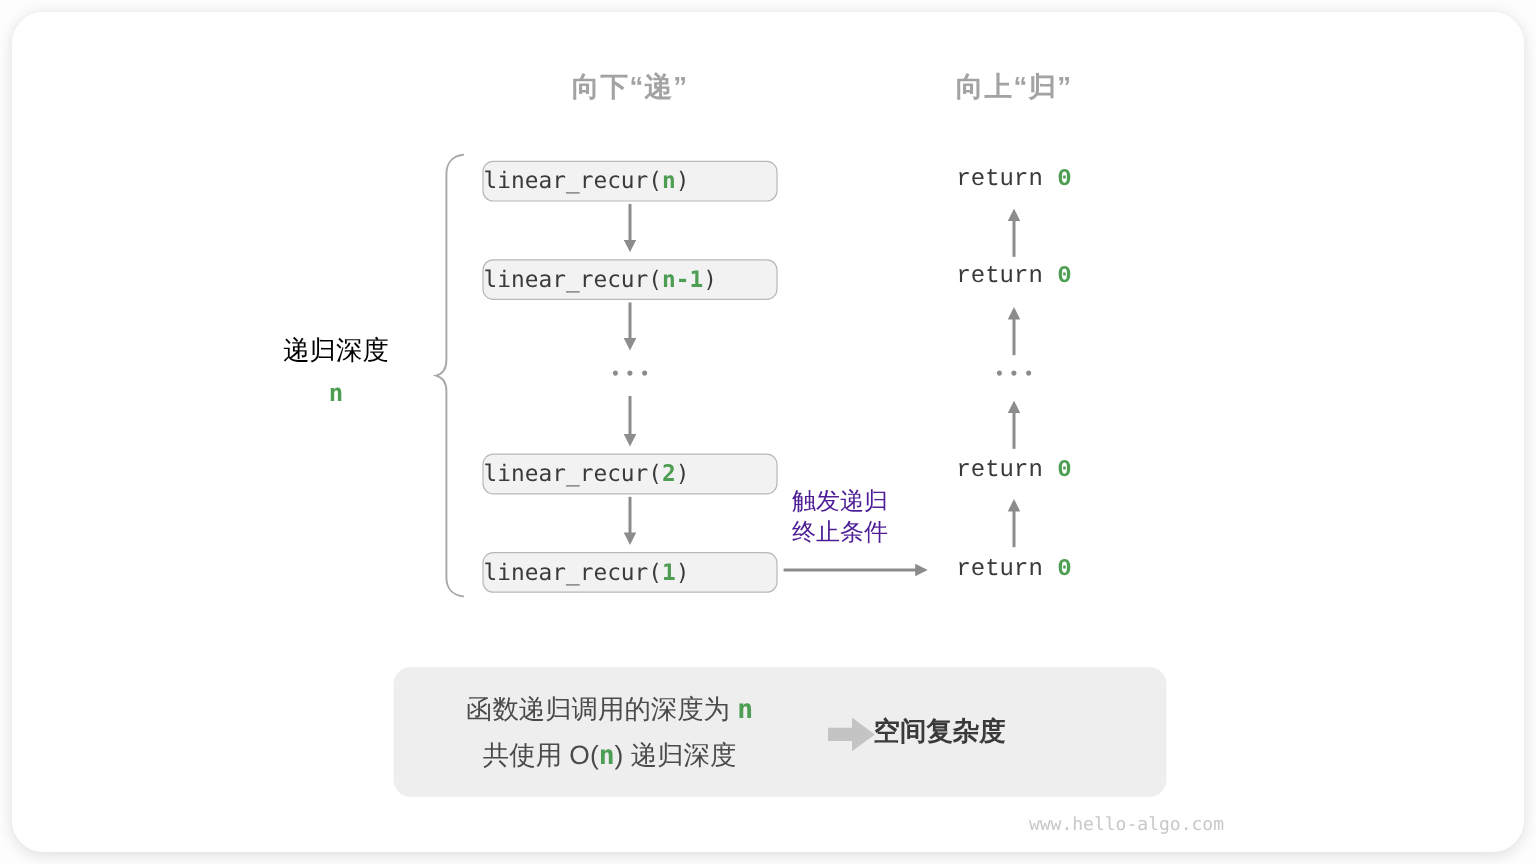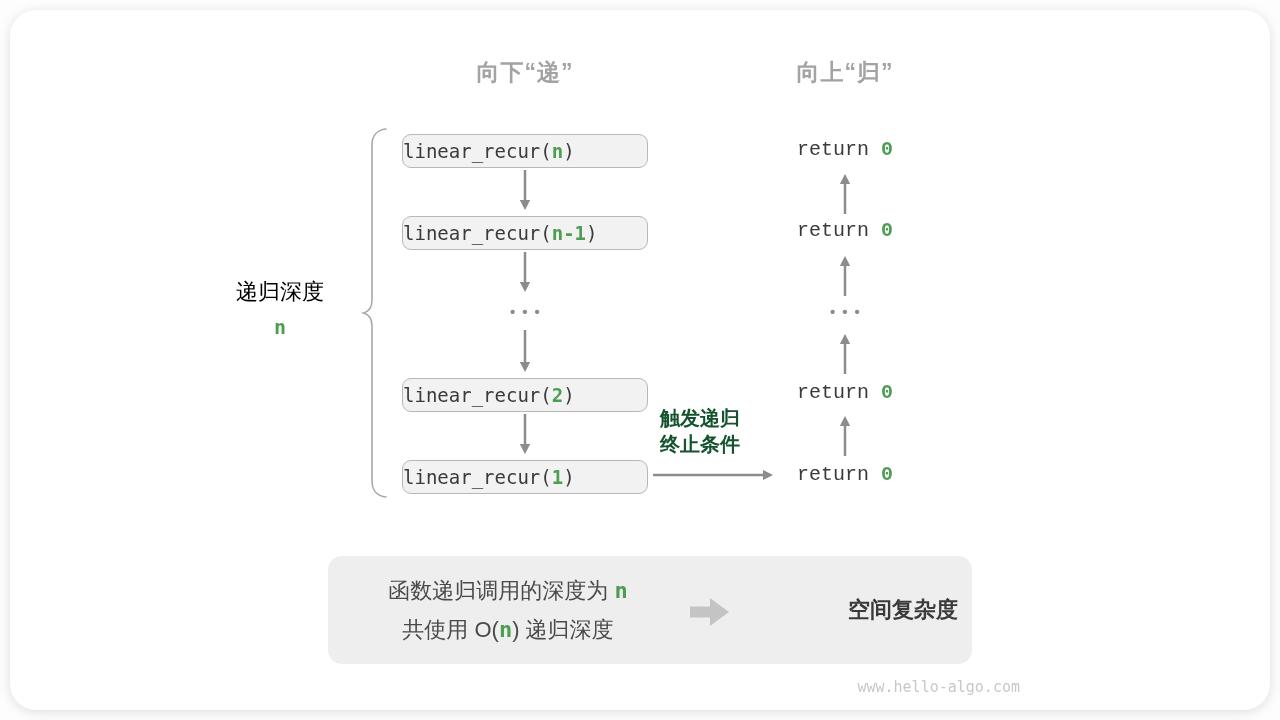--- a/index.html
+++ b/index.html
@@ -116,23 +116,23 @@
     text-indent: 7px;
   }
   .dots-left  { left: 485px; }
   .dots-right { left: 805px; }
 
   .note {
     position: absolute;
     left: 630px; top: 405px;
     width: 140px;
     text-align: center;
-    font-weight: 700;
+    font-weight: 400;
     font-size: 20px;
-    color: #14532d;
+    color: #4c1d95;
     line-height: 26px;
   }
 
   .summary {
     position: absolute;
     left: 328px; top: 556px;
     width: 624px; height: 108px;
     background: var(--summary-bg);
     border-radius: 14px;
     padding-left: 20px;
@@ -151,21 +151,21 @@
     white-space: pre;
   }
   .sum-right {
     position: absolute;
     left: 400px; top: 0;
     width: 230px; height: 100%;
     display: flex;
     flex-direction: column;
     justify-content: center;
     gap: 9px;
-    text-align: right;
+    text-align: left;
   }
   .sum-title {
     font-weight: 700;
     font-size: 22px;
     color: #3a3a3a;
   }
   .sum-result {
     font-weight: 700;
     font-size: 22px;
     color: var(--blue);

